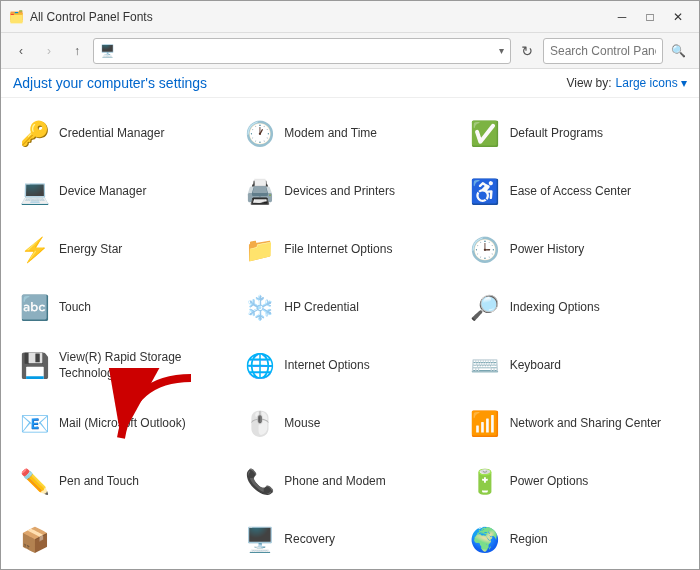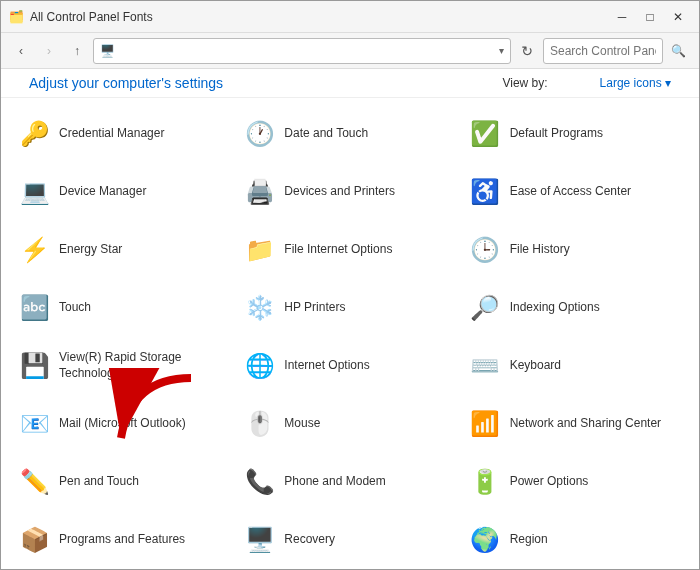--- a/index.html
+++ b/index.html
@@ -112,21 +112,21 @@
       padding: 0 6px;
       font-size: 12px;
     }
     .content-area {
       flex: 1;
       display: flex;
       flex-direction: column;
       overflow: hidden;
     }
     .toolbar {
-      padding: 6px 28px;
+      padding: 6px 12px;
       border-bottom: 1px solid #eee;
       display: flex;
       align-items: center;
       justify-content: space-between;
     }
     .toolbar-title {
       color: #0066cc;
       font-size: 14px;
       font-weight: 400;
     }
@@ -135,21 +135,20 @@
       align-items: center;
       gap: 4px;
       font-size: 12px;
       color: #333;
       justify-content: space-between;
     }
     .view-by-link {
       color: #0066cc;
       cursor: pointer;
       text-decoration: none;
-      margin-left: 48px;
     }
     .items-grid {
       flex: 1;
       overflow-y: auto;
       padding: 8px 12px;
       display: grid;
       grid-template-columns: repeat(3, 1fr);
       grid-auto-rows: 56px;
       gap: 2px;
     }
@@ -224,21 +223,21 @@
 
     <div class="content-wrapper">
       <div class="items-grid" id="items-grid">
 
       <div class="item">
             <div class="item-icon" style="font-size: 24px;">🔑</div>
             <span class="item-label">Credential Manager</span>
           </div>
           <div class="item">
             <div class="item-icon" style="font-size: 24px;">🕐</div>
-            <span class="item-label">Date and Touch</span>
+            <span class="item-label">Modem and Time</span>
           </div>
           <div class="item">
             <div class="item-icon" style="font-size: 24px;">✅</div>
             <span class="item-label">Default Programs</span>
           </div>
           <div class="item">
             <div class="item-icon" style="font-size: 24px;">💻</div>
             <span class="item-label">Device Manager</span>
           </div>
           <div class="item">
@@ -252,29 +251,29 @@
           <div class="item">
             <div class="item-icon" style="font-size: 24px;">⚡</div>
             <span class="item-label">Energy Star</span>
           </div>
           <div class="item">
             <div class="item-icon" style="font-size: 24px;">📁</div>
             <span class="item-label">File Internet Options</span>
           </div>
           <div class="item">
             <div class="item-icon" style="font-size: 24px;">🕒</div>
-            <span class="item-label">File History</span>
+            <span class="item-label">Power History</span>
           </div>
           <div class="item">
             <div class="item-icon" style="font-size: 24px;">🔤</div>
             <span class="item-label">Touch</span>
           </div>
           <div class="item">
             <div class="item-icon" style="font-size: 24px;">❄️</div>
-            <span class="item-label">HP Printers</span>
+            <span class="item-label">HP Credential</span>
           </div>
           <div class="item">
             <div class="item-icon" style="font-size: 24px;">🔎</div>
             <span class="item-label">Indexing Options</span>
           </div>
           <div class="item">
             <div class="item-icon" style="font-size: 24px;">💾</div>
             <span class="item-label">View(R) Rapid Storage Technology</span>
           </div>
           <div class="item">
@@ -304,21 +303,20 @@
           <div class="item">
             <div class="item-icon" style="font-size: 24px;">📞</div>
             <span class="item-label">Phone and Modem</span>
           </div>
           <div class="item">
             <div class="item-icon" style="font-size: 24px;">🔋</div>
             <span class="item-label">Power Options</span>
           </div>
           <div class="item">
             <div class="item-icon" style="font-size: 24px;">📦</div>
-            <span class="item-label">Programs and Features</span>
           </div>
           <div class="item">
             <div class="item-icon" style="font-size: 24px;">🖥️</div>
             <span class="item-label">Recovery</span>
           </div>
           <div class="item">
             <div class="item-icon" style="font-size: 24px;">🌍</div>
             <span class="item-label">Region</span>
           </div>
         </div>

